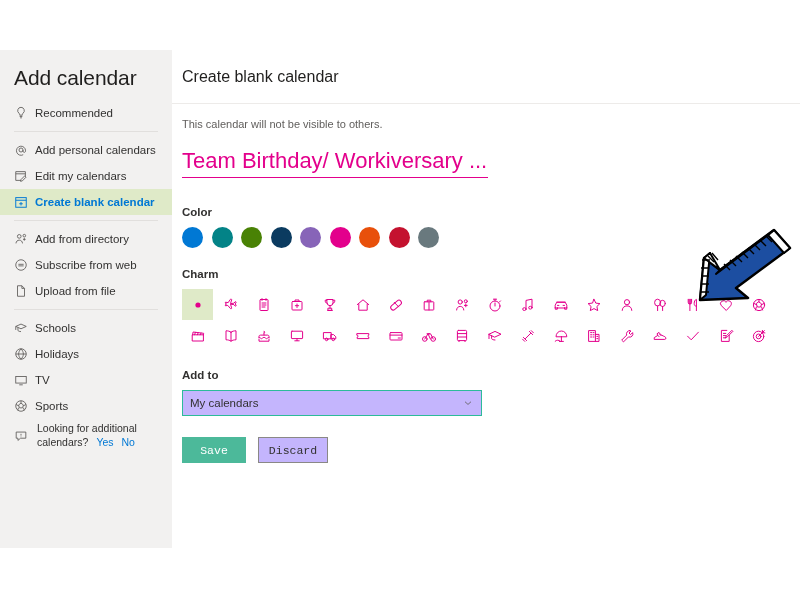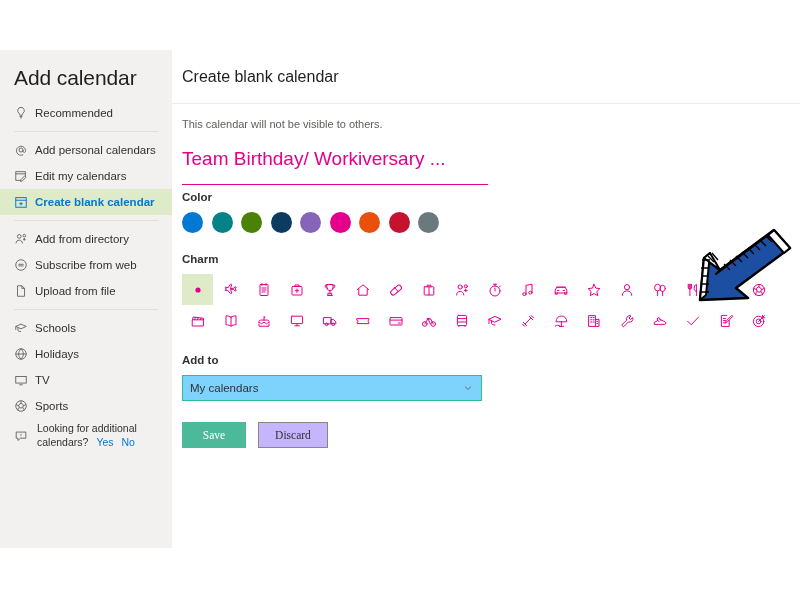--- a/index.html
+++ b/index.html
@@ -113,29 +113,29 @@
   .main-body { padding: 14px 0 0 10px; }
   .subtle {
     font-size: 11px;
     color: #605e5c;
     margin-bottom: 18px;
   }
 
   
   .name-field {
     width: 306px;
-    font-size: 19px;
+    font-size: 22px;
     color: #e3008c;
     border: none;
     border-bottom: 1.5px solid #e3008c;
     outline: none;
     background: transparent;
     font-family: "Liberation Sans", sans-serif;
-    padding: 0 0 14px 0;
-    margin-bottom: 6px;
+    padding: 0 0 3px 0;
+    margin-bottom: 28px;
     display: block;
   }
 
   
   .sec-label {
     font-size: 11.5px;
     font-weight: bold;
     color: #323130;
     margin-bottom: 9px;
   }
@@ -178,37 +178,37 @@
     height: 26px;
     border: 1.5px solid #2dbb9a;
     box-sizing: border-box;
     display: flex;
     align-items: center;
     padding: 0 7px;
     font-size: 11.5px;
     color: #323130;
     margin-bottom: 21px;
     cursor: pointer;
-    background: #7dd3fc;
+    background: #c4b5fd;
   }
   .select-box .val { flex: 1 1 auto; }
   .chev { color: #605e5c; display: flex; }
 
   
   .btn-row { display: flex; gap: 12px; }
   .btn {
     height: 26px;
     min-width: 64px;
     font-size: 11.5px;
     display: flex;
     align-items: center;
     justify-content: center;
     cursor: pointer;
     box-sizing: border-box;
-    font-family: Liberation Serif, serif;
+    font-family: Liberation Mono, monospace;
   }
   .btn-primary {
     background: #4cb99a;
     color: #ffffff;
     border: none;
     width: 64px;
   }
   .btn-secondary {
     background: #c4b5fd;
     color: #323130;

